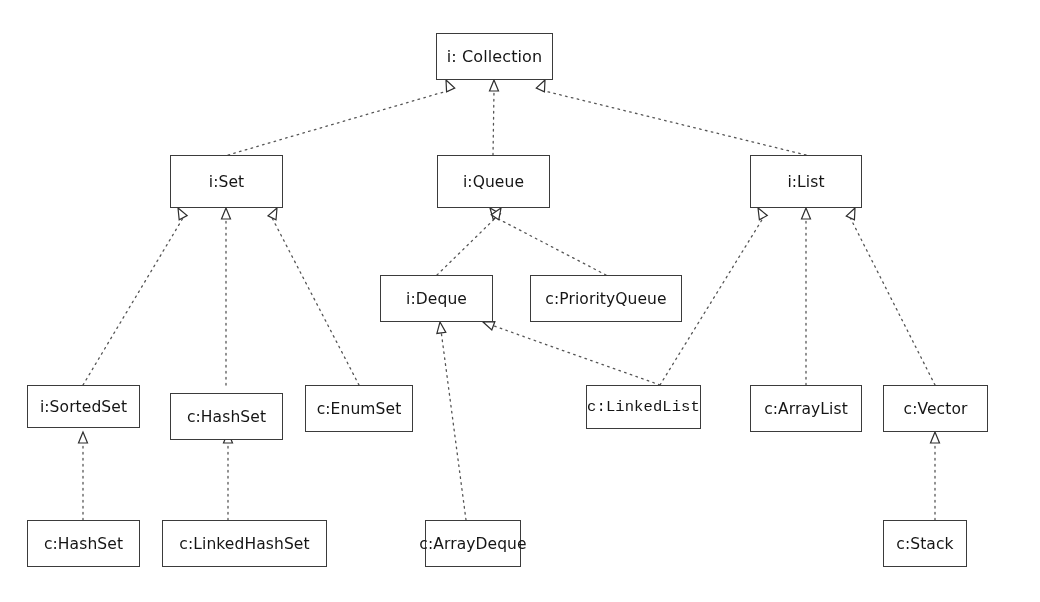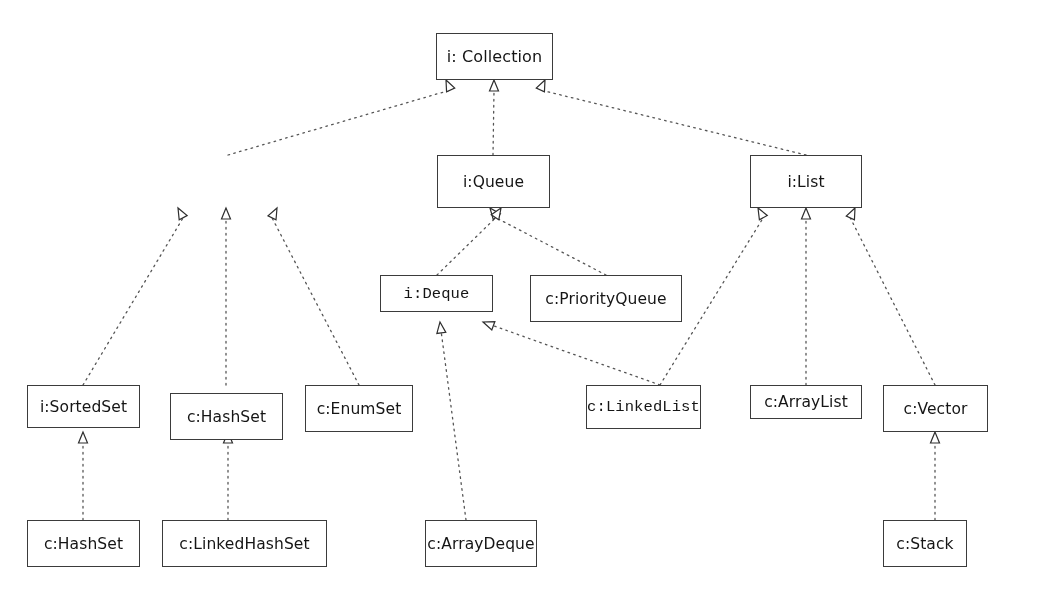--- a/index.html
+++ b/index.html
@@ -53,55 +53,58 @@
       <line x1="83" y1="520" x2="83" y2="443" stroke="#555555" stroke-width="1.3" stroke-dasharray="1.6 4.4" stroke-linecap="round"></line>
       <polygon points="0,0 -4.5,11 4.5,11" transform="translate(83,432) rotate(0)" fill="#ffffff" stroke="#2e2e2e" stroke-width="1.2" stroke-linejoin="miter"></polygon>
       <line x1="228" y1="520" x2="228" y2="443" stroke="#555555" stroke-width="1.3" stroke-dasharray="1.6 4.4" stroke-linecap="round"></line>
       <polygon points="0,0 -4.5,11 4.5,11" transform="translate(228,432) rotate(0)" fill="#ffffff" stroke="#2e2e2e" stroke-width="1.2" stroke-linejoin="miter"></polygon>
       <line x1="935" y1="520" x2="935" y2="443" stroke="#555555" stroke-width="1.3" stroke-dasharray="1.6 4.4" stroke-linecap="round"></line>
       <polygon points="0,0 -4.5,11 4.5,11" transform="translate(935,432) rotate(0)" fill="#ffffff" stroke="#2e2e2e" stroke-width="1.2" stroke-linejoin="miter"></polygon>
     </svg>
 <div class="node big" style="left: 436px; top: 33px; width: 117px; height: 47px;">
       <span>i: Collection</span>
     </div>
+    <div class="node" style="left: 170px; top: 155px; width: 113px; height: 53px;">
+      <span>i:Set</span>
+    </div>
     <div class="node" style="left: 437px; top: 155px; width: 113px; height: 53px;">
       <span>i:Queue</span>
     </div>
     <div class="node" style="left: 750px; top: 155px; width: 112px; height: 53px;">
       <span>i:List</span>
     </div>
-    <div class="node" style="left: 380px; top: 275px; width: 113px; height: 37px; font-family: Liberation Mono, monospace;">
+    <div class="node" style="left: 380px; top: 275px; width: 113px; height: 47px;">
       <span>i:Deque</span>
     </div>
     <div class="node" style="left: 530px; top: 275px; width: 152px; height: 47px;">
       <span>c:PriorityQueue</span>
     </div>
     <div class="node" style="left: 27px; top: 385px; width: 113px; height: 43px;">
       <span>i:SortedSet</span>
     </div>
     <div class="node" style="left: 170px; top: 373px; width: 113px; height: 47px; margin-top: 20px;">
       <span>c:HashSet</span>
     </div>
     <div class="node" style="left: 305px; top: 385px; width: 108px; height: 47px;">
       <span>c:EnumSet</span>
     </div>
     <div class="node" style="left: 586px; top: 385px; width: 115px; height: 44px; font-family: Liberation Mono, monospace;">
       <span>c:LinkedList</span>
     </div>
-    <div class="node" style="left: 750px; top: 385px; width: 112px; height: 34px;">
+    <div class="node" style="left: 750px; top: 385px; width: 112px; height: 47px;">
       <span>c:ArrayList</span>
     </div>
     <div class="node" style="left: 883px; top: 385px; width: 105px; height: 47px;">
       <span>c:Vector</span>
     </div>
     <div class="node" style="left: 27px; top: 520px; width: 113px; height: 47px;">
       <span>c:HashSet</span>
     </div>
     <div class="node" style="left: 162px; top: 520px; width: 165px; height: 47px;">
       <span>c:LinkedHashSet</span>
     </div>
-    <div class="node" style="left: 425px; top: 520px; width: 112px; height: 47px;">
+    <div class="node" style="left: 425px; top: 520px; width: 96px; height: 47px;">
       <span>c:ArrayDeque</span>
     </div>
     <div class="node" style="left: 883px; top: 520px; width: 84px; height: 47px;">
       <span>c:Stack</span>
     </div>
   </div>
 
 </body></html>

